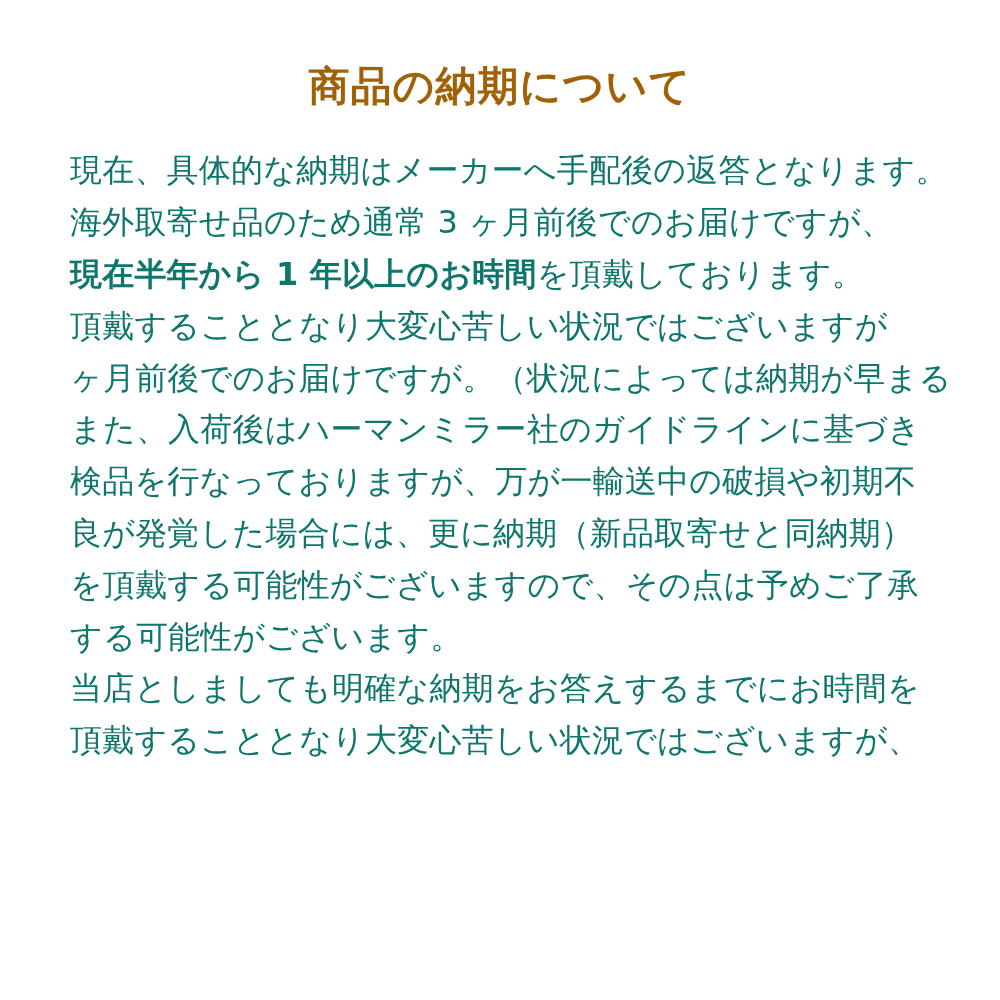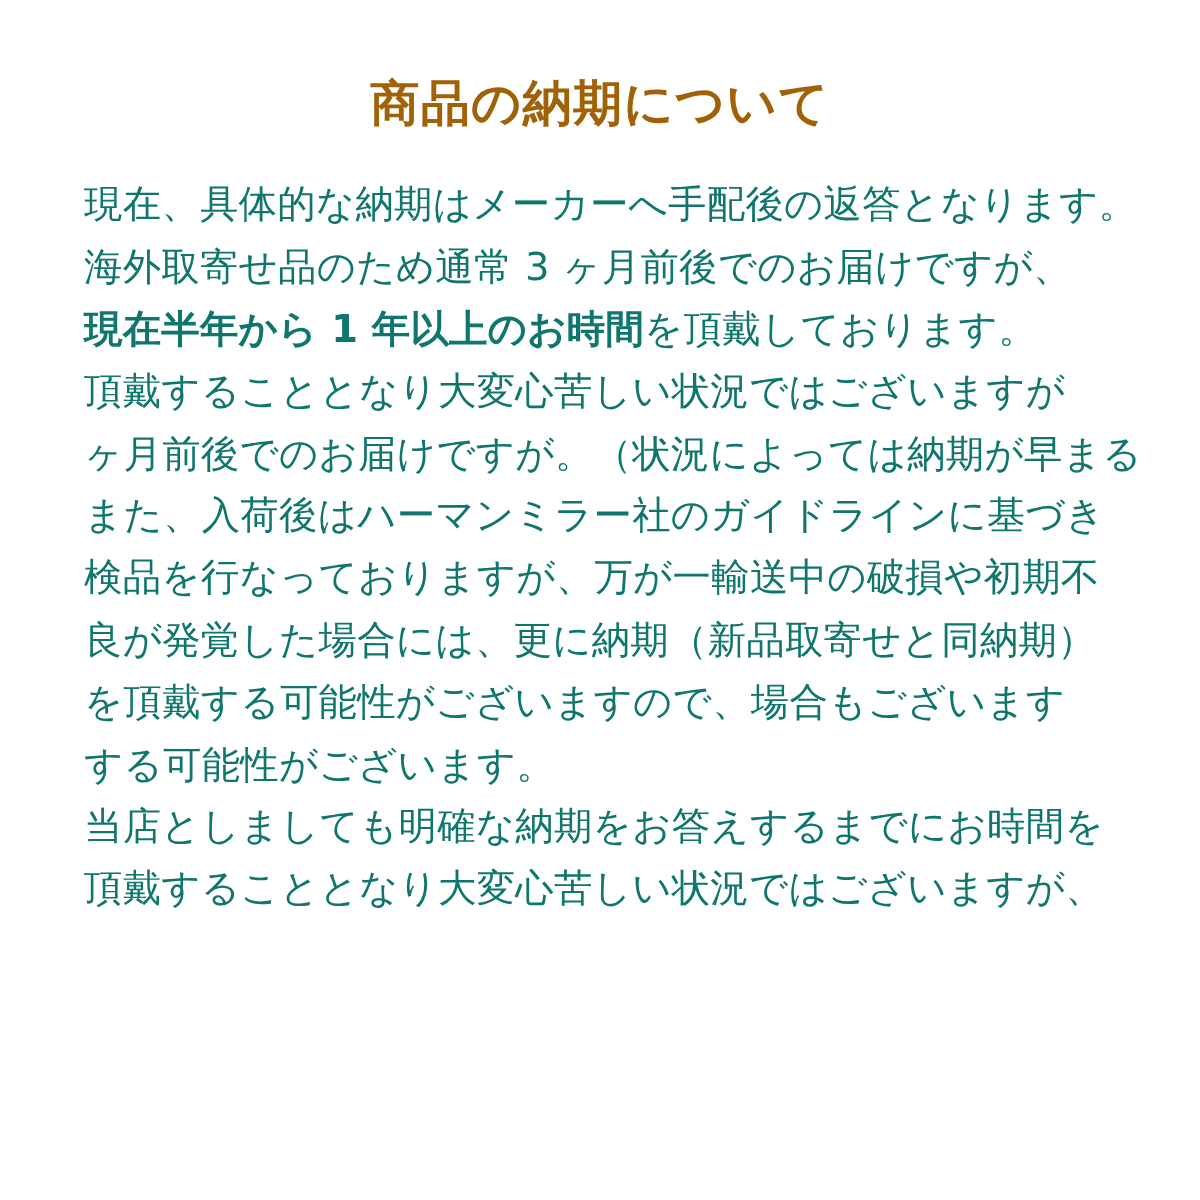--- a/index.html
+++ b/index.html
@@ -67,21 +67,21 @@
 
     <p class="para">
       <span class="line">頂戴することとなり大変心苦しい状況ではございますが</span>
       <span class="line">ヶ月前後でのお届けですが。（状況によっては納期が早まる</span>
     </p>
 
     <p class="para">
       <span class="line">また、入荷後はハーマンミラー社のガイドラインに基づき</span>
       <span class="line">検品を行なっておりますが、万が一輸送中の破損や初期不</span>
       <span class="line">良が発覚した場合には、更に納期（新品取寄せと同納期）</span>
-      <span class="line">を頂戴する可能性がございますので、場合もございます</span>
+      <span class="line">を頂戴する可能性がございますので、その点は予めご了承</span>
       <span class="line">する可能性がございます。</span>
     </p>
 
     <p class="para">
       <span class="line">当店としましても明確な納期をお答えするまでにお時間を</span>
       <span class="line">頂戴することとなり大変心苦しい状況ではございますが、</span>
     </p>
 
   </div>
 </div>

